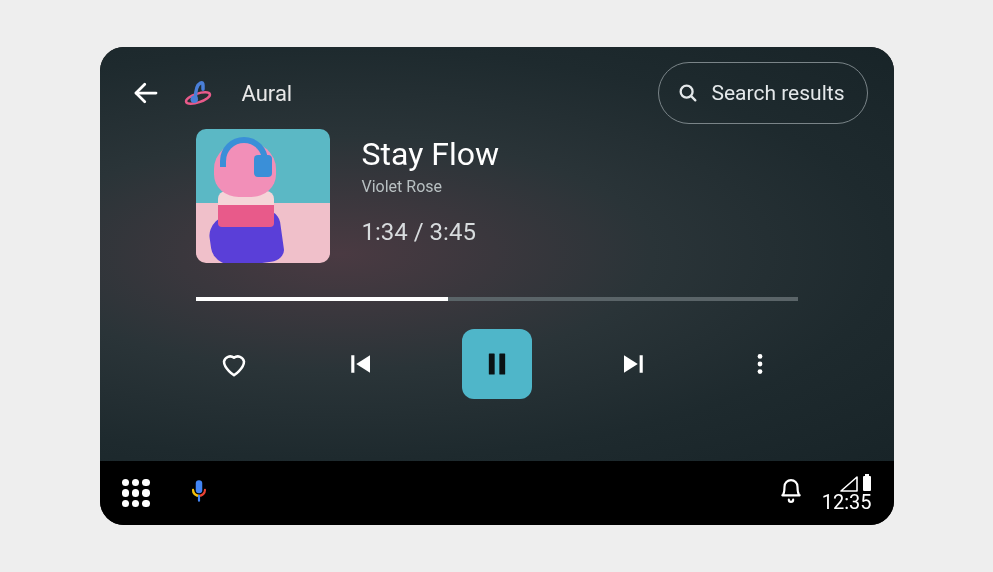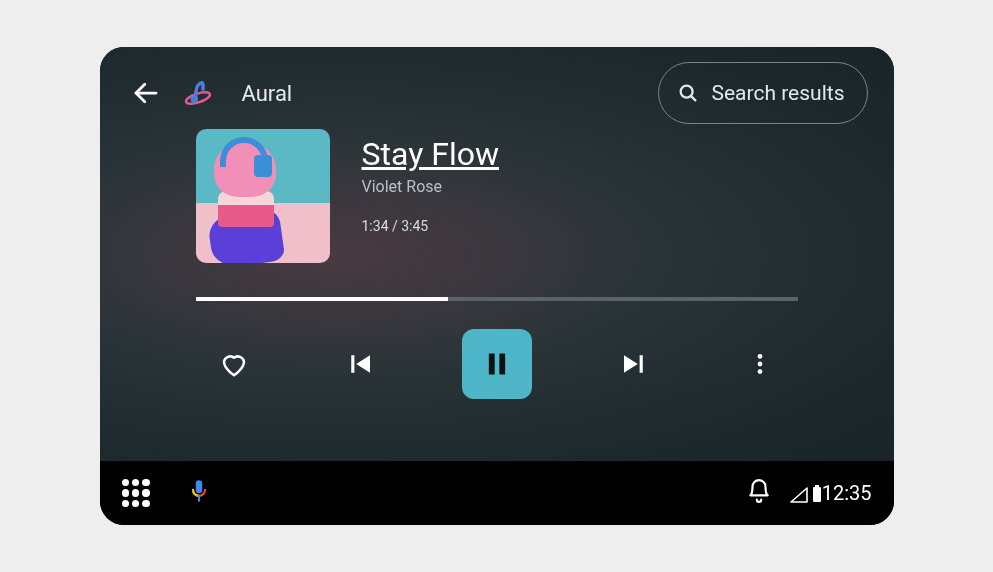--- a/index.html
+++ b/index.html
@@ -123,31 +123,30 @@
     background: #5a3fd8;
     border-radius: 40% 30% 20% 40%;
     transform: rotate(-8deg);
   }
   .track-info { padding-top: 6px; }
   .track-title {
     color: #fff;
     font-size: 32px;
     font-weight: 400;
     line-height: 1.2;
-    text-decoration: underline;
   }
   .track-artist {
     color: #b8c0c2;
     font-size: 16px;
     margin-top: 4px;
     font-weight: 400;
   }
   .track-time {
     color: #d8dcde;
-    font-size: 14px;
+    font-size: 24px;
     margin-top: 22px;
   }
   .progress-wrap {
     margin: 34px 96px 0 96px;
     height: 4px;
     background: #5a6468;
     position: relative;
     cursor: pointer;
   }
   .progress-fill {
@@ -201,21 +200,21 @@
   }
   .status-right {
     margin-left: auto;
     display: flex;
     align-items: center;
     gap: 18px;
   }
   .bell { cursor: pointer; }
   .clock-block {
     display: flex;
-    flex-direction: row;
+    flex-direction: column;
     align-items: flex-end;
     gap: 0px;
   }
   .signal-batt {
     display: flex;
     align-items: flex-end;
     gap: 4px;
   }
   .clock {
     font-size: 20px;

